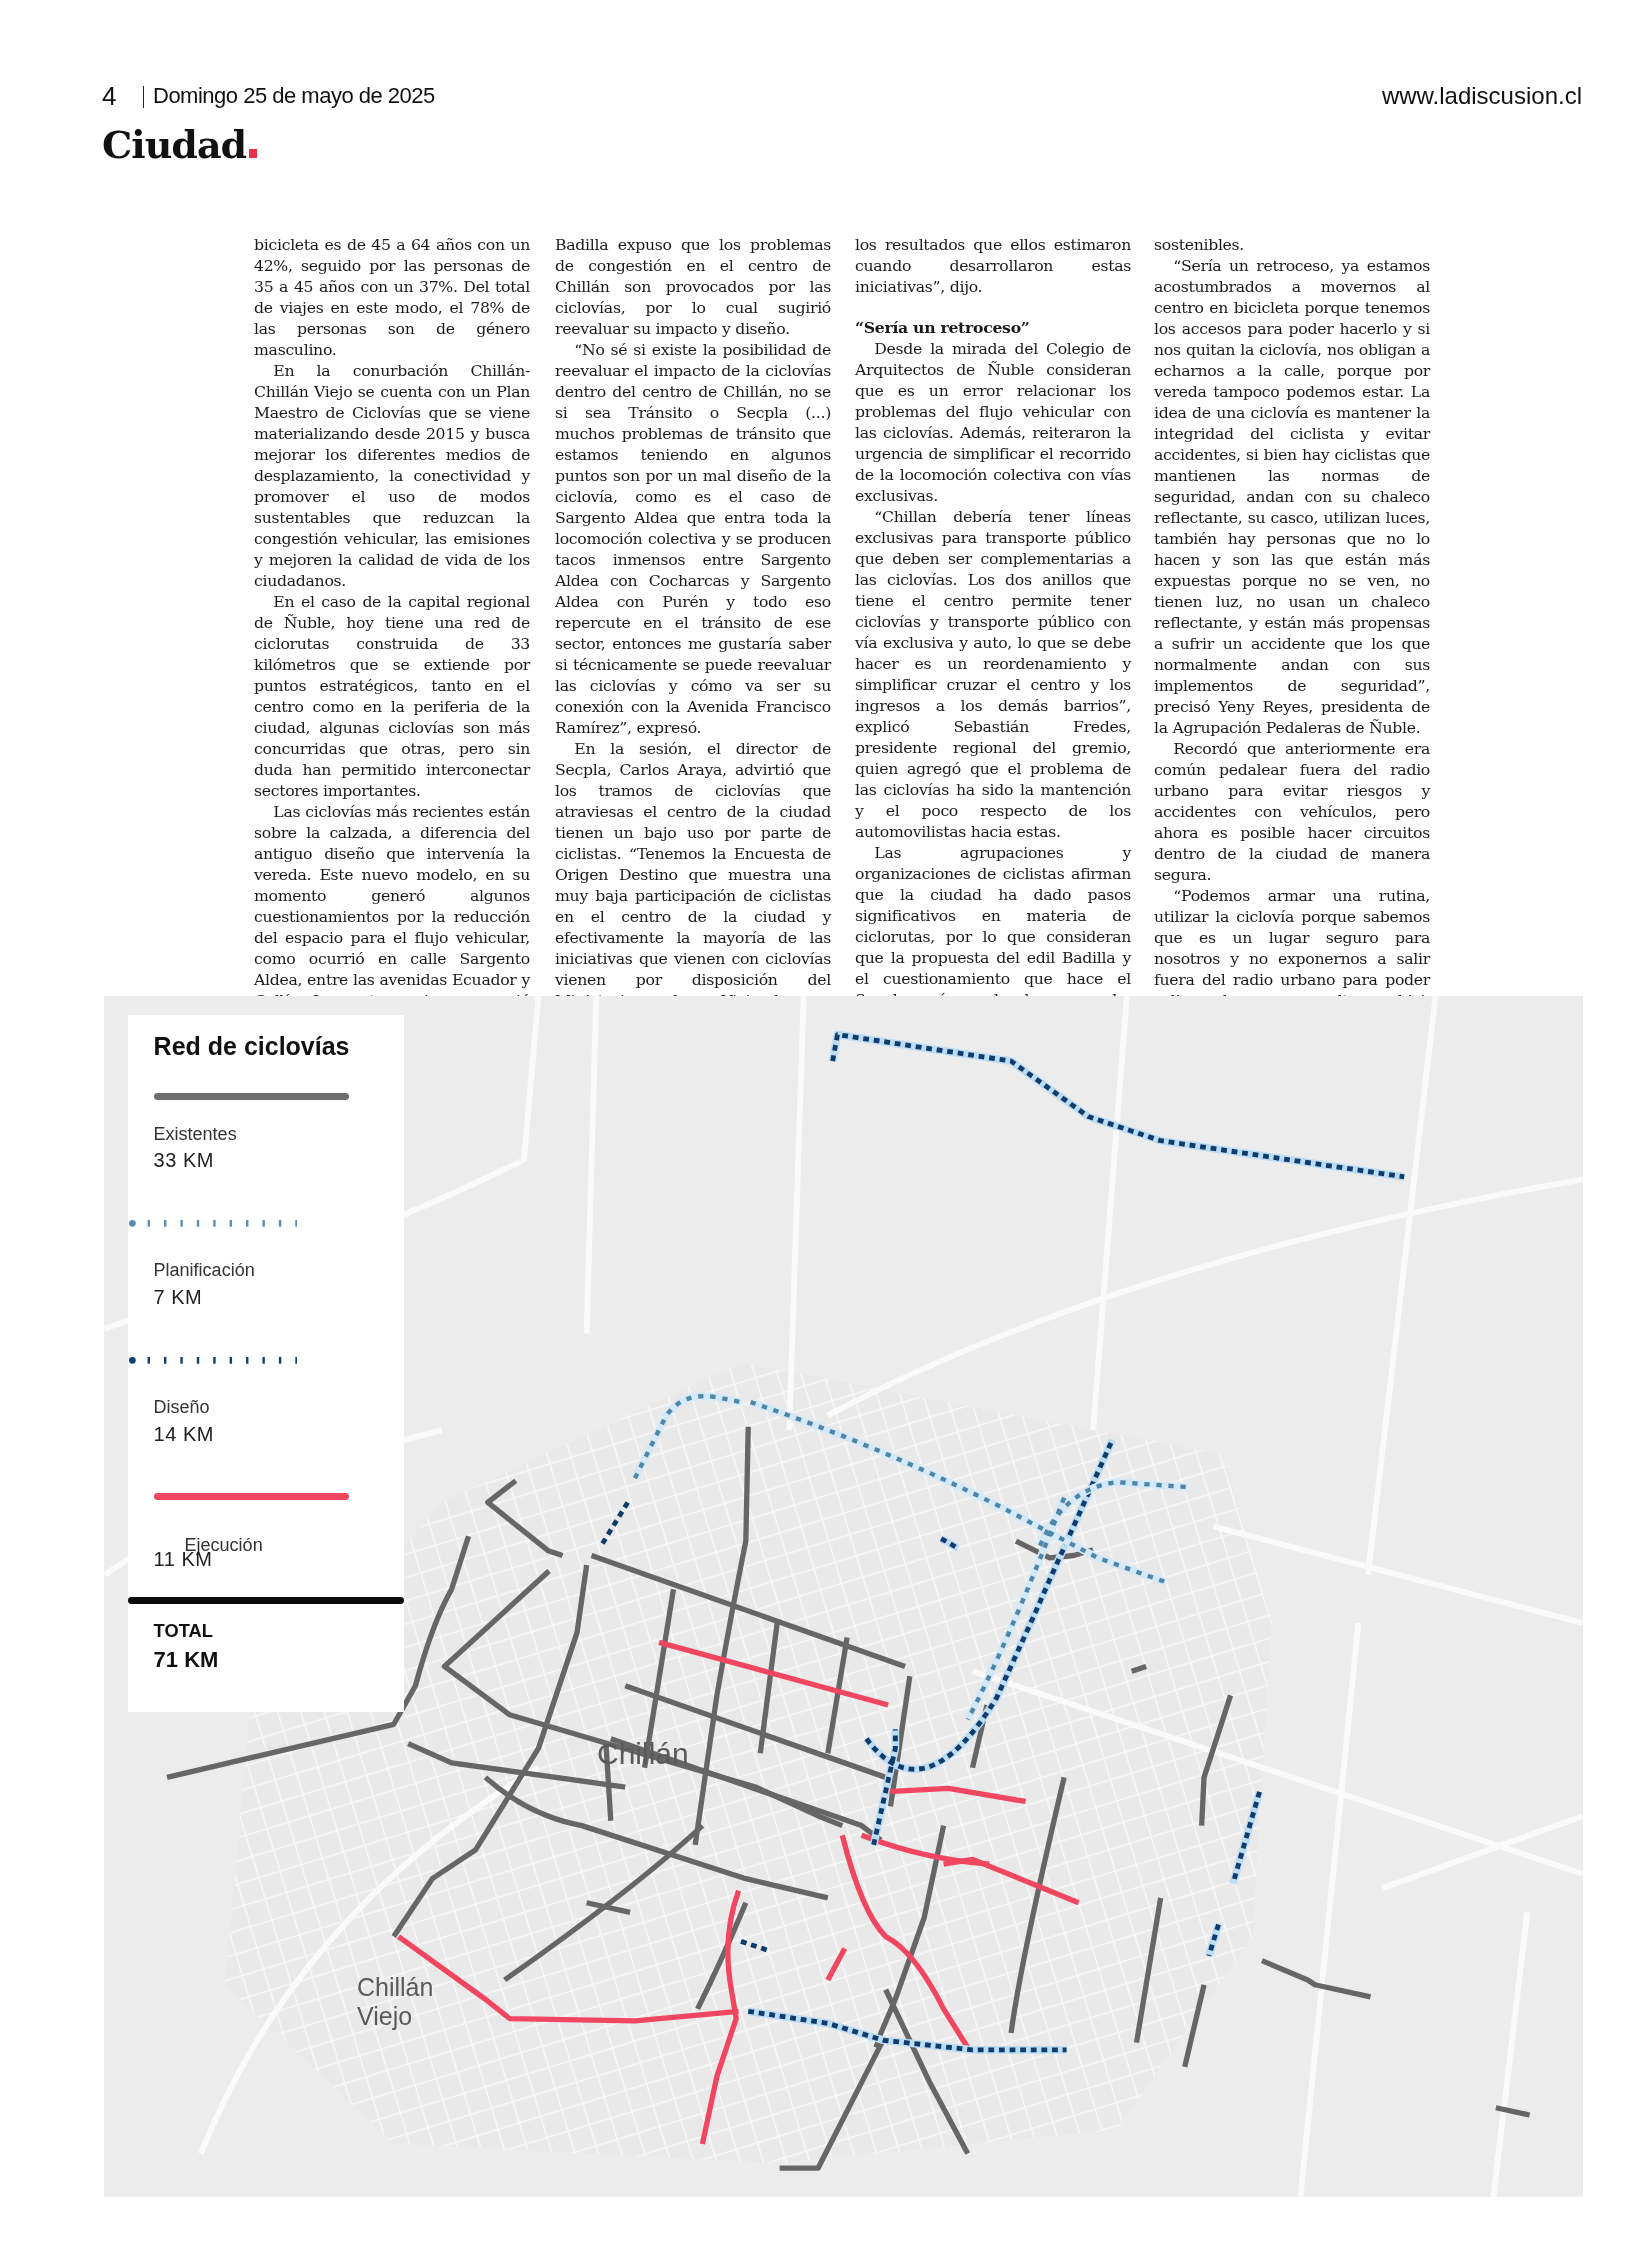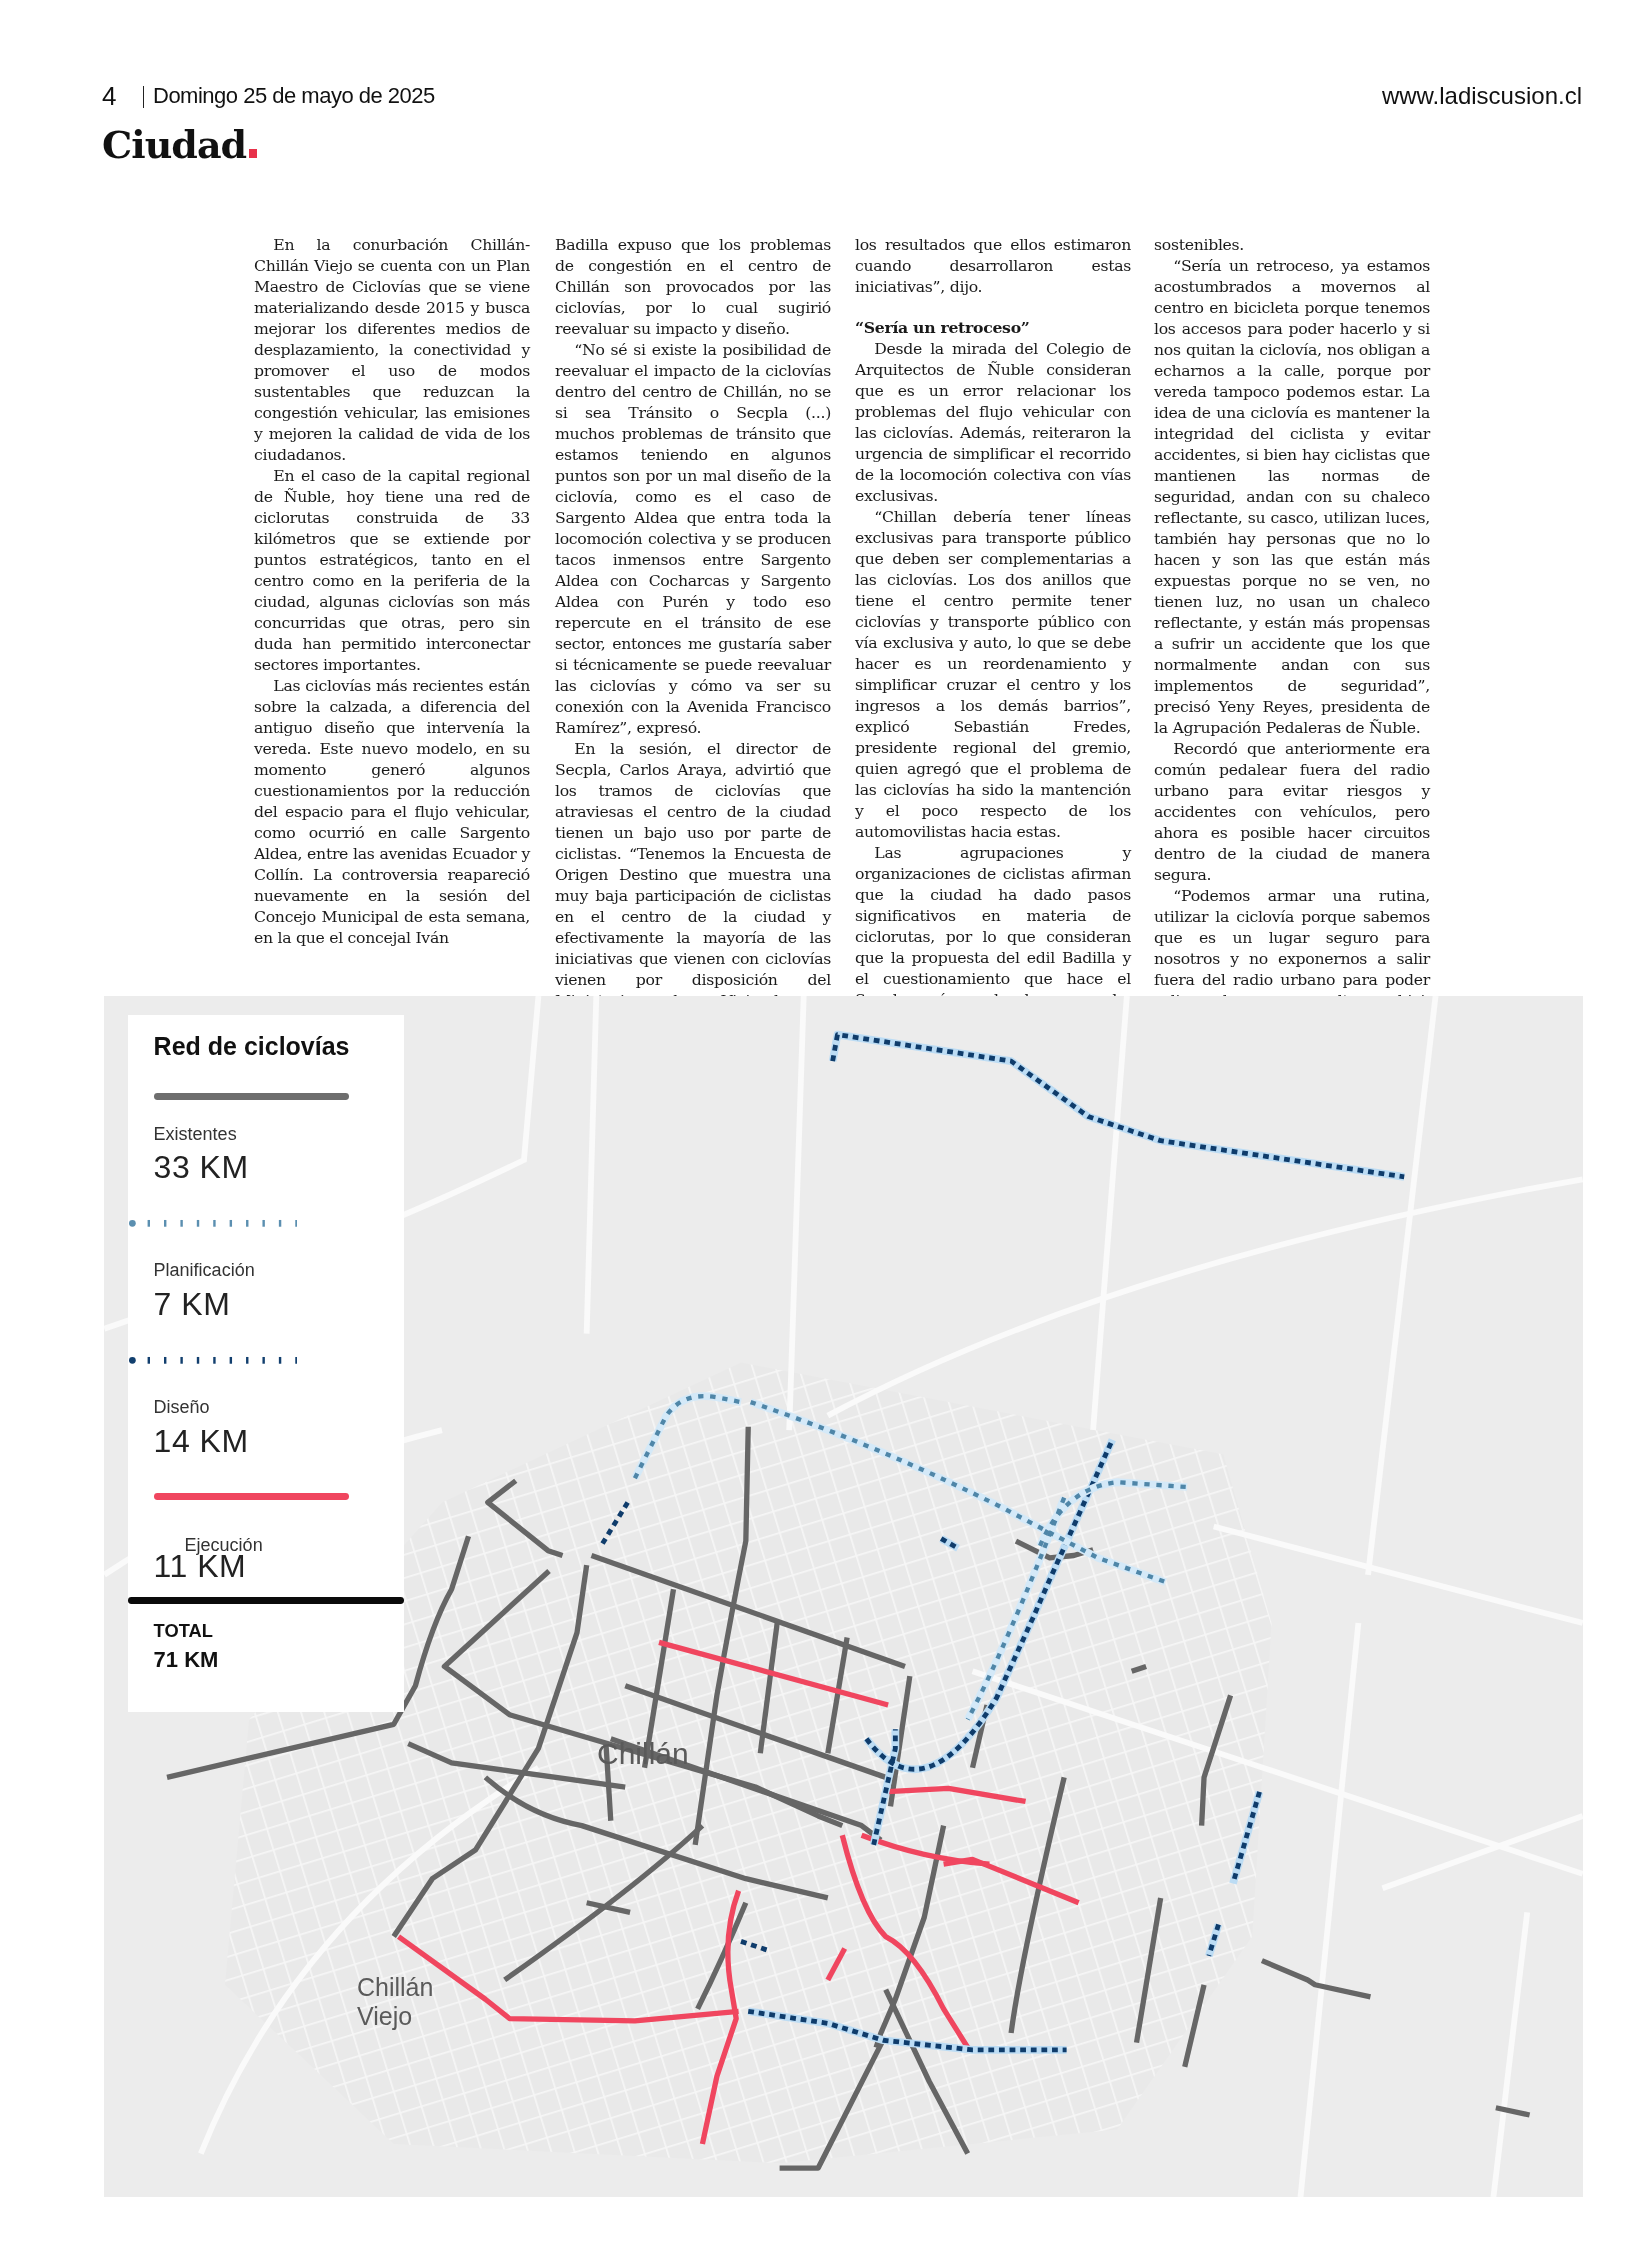--- a/index.html
+++ b/index.html
@@ -21,39 +21,40 @@
   .c4 { left: 1154px; }
 
   .map { position: absolute; left: 104px; top: 996px; width: 1479px; height: 1201px; background: #ececec; overflow: hidden; }
   .map svg { position: absolute; left: 0; top: 0; }
 
   .legend { position: absolute; left: 128px; top: 1015px; width: 276px; height: 697px; background: #ffffff; font-family: "Liberation Sans", sans-serif; }
   .lg-title { position: absolute; left: 25.6px; top: 16.4px; font-size: 25px; font-weight: bold; color: #111; }
   .lg-bar { position: absolute; left: 25.6px; width: 195px; height: 6.3px; border-radius: 3.4px; }
   .lg-dash { position: absolute; left: 41px; width: 169px; height: 8.7px; }
   .lg-label { position: absolute; left: 25.6px; font-size: 18px; color: #333; font-weight: 300; }
-  .lg-value { position: absolute; left: 25.6px; font-size: 32px; color: #222; font-weight: 300; letter-spacing: 0.5px; }
+  .lg-value { position: absolute; left: 25.6px; font-size: 20px; color: #222; font-weight: 300; letter-spacing: 0.5px; }
   .lg-black { position: absolute; left: 0; top: 582px; width: 276px; height: 6.8px; background: #0a0a0a; border-radius: 3.4px; }
   .lg-total-label { position: absolute; left: 25.6px; top: 605px; font-size: 18.3px; font-weight: bold; color: #111; }
   .lg-total-value { position: absolute; left: 25.6px; top: 632px; font-size: 22px; font-weight: bold; color: #111; }
 
   .map-label { position: absolute; font-family: "Liberation Sans", sans-serif; color: #555; text-align: left; line-height: 1.15; }
   .lbl-chillan { left: 597px; top: 1737px; font-size: 30px; color: #5a5a5a; }
   .lbl-viejo { left: 357px; top: 1973px; font-size: 25px; color: #5a5a5a; }
 </style>
 </head>
 <body>
 
 <div class="header-num">4</div>
 <div class="header-sep"></div>
 <div class="header-date">Domingo 25 de mayo de 2025</div>
 <div class="header-url">www.ladiscusion.cl</div>
 <div class="section-title"><span>Ciudad</span><span class="section-dot"></span></div>
 
 <div class="col c1">
+  <p>bicicleta es de 45 a 64 años con un 42%, seguido por las personas de 35 a 45 años con un 37%. Del total de viajes en este modo, el 78% de las personas son de género masculino.</p>
   <p class="ind">En la conurbación Chillán-Chillán Viejo se cuenta con un Plan Maestro de Ciclovías que se viene materializando desde 2015 y busca mejorar los diferentes medios de desplazamiento, la conectividad y promover el uso de modos sustentables que reduzcan la congestión vehicular, las emisiones y mejoren la calidad de vida de los ciudadanos.</p>
   <p class="ind">En el caso de la capital regional de Ñuble, hoy tiene una red de ciclorutas construida de 33 kilómetros que se extiende por puntos estratégicos, tanto en el centro como en la periferia de la ciudad, algunas ciclovías son más concurridas que otras, pero sin duda han permitido interconectar sectores importantes.</p>
   <p class="ind">Las ciclovías más recientes están sobre la calzada, a diferencia del antiguo diseño que intervenía la vereda. Este nuevo modelo, en su momento generó algunos cuestionamientos por la reducción del espacio para el flujo vehicular, como ocurrió en calle Sargento Aldea, entre las avenidas Ecuador y Collín. La controversia reapareció nuevamente en la sesión del Concejo Municipal de esta semana, en la que el concejal Iván</p>
 </div>
 <div class="col c2">
   <p>Badilla expuso que los problemas de congestión en el centro de Chillán son provocados por las ciclovías, por lo cual sugirió reevaluar su impacto y diseño.</p>
   <p class="ind">“No sé si existe la posibilidad de reevaluar el impacto de la ciclovías dentro del centro de Chillán, no se si sea Tránsito o Secpla (...) muchos problemas de tránsito que estamos teniendo en algunos puntos son por un mal diseño de la ciclovía, como es el caso de Sargento Aldea que entra toda la locomoción colectiva y se producen tacos inmensos entre Sargento Aldea con Cocharcas y Sargento Aldea con Purén y todo eso repercute en el tránsito de ese sector, entonces me gustaría saber si técnicamente se puede reevaluar las ciclovías y cómo va ser su conexión con la Avenida Francisco Ramírez”, expresó.</p>
   <p class="ind">En la sesión, el director de Secpla, Carlos Araya, advirtió que los tramos de ciclovías que atraviesas el centro de la ciudad tienen un bajo uso por parte de ciclistas. “Tenemos la Encuesta de Origen Destino que muestra una muy baja participación de ciclistas en el centro de la ciudad y efectivamente la mayoría de las iniciativas que vienen con ciclovías vienen por disposición del Ministerio de Vivienda y Urbanismo, por una política nacional que no ha dado</p>
 </div>
 <div class="col c3">

